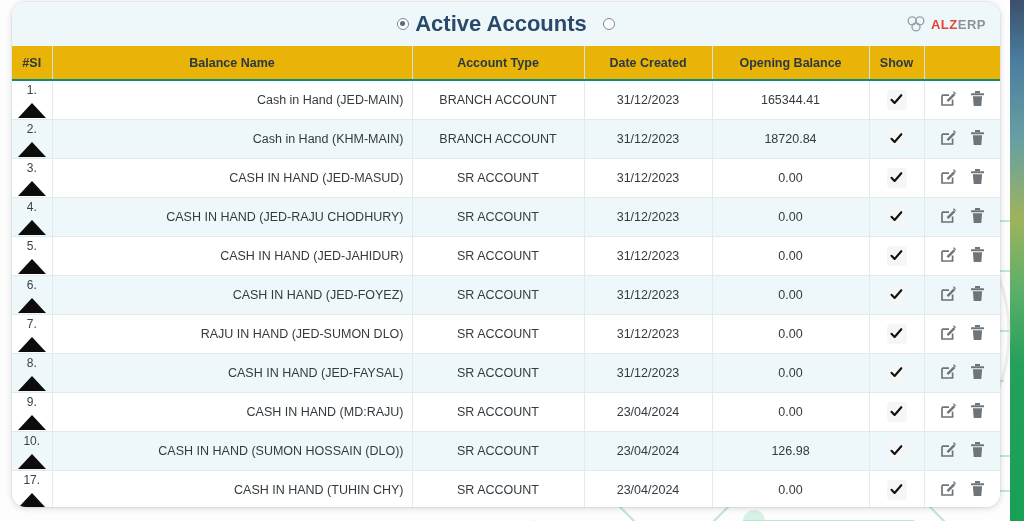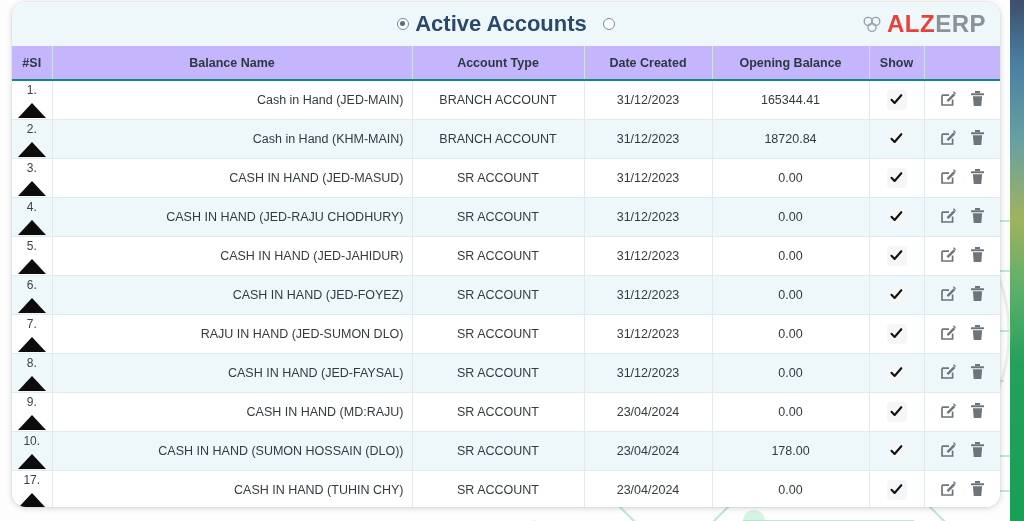--- a/index.html
+++ b/index.html
@@ -121,37 +121,37 @@
   #brand {
     position: absolute;
     right: 14px;
     top: 50%;
     transform: translateY(-50%);
     display: flex;
     align-items: center;
     gap: 5px;
   }
   #brand-text {
-    font-size: 24px;
+    font-size: 13px;
     font-weight: 700;
     letter-spacing: .5px;
     line-height: 1;
   }
   .brand-alz { color: #e8413a; }
   .brand-erp { color: #8d9299; }
 
   
   #accounts-table {
     width: 100%;
     border-collapse: collapse;
     table-layout: fixed;
     font-size: 12.5px;
   }
   #accounts-table thead th {
-    background: #c4b5fd;
+    background: #eab308;
     color: #2b3a42;
     font-size: 12.5px;
     font-weight: 700;
     height: 34px;
     padding: 0 6px;
     border-left: 1px solid #cfe3e6;
     border-bottom: 2px solid #0f8a7e;
     text-align: center;
     white-space: nowrap;
   }
@@ -618,21 +618,21 @@
             </span></td>
         </tr>
         <tr>
           <td class="cell-si">
             <span class="si-num">10.</span>
             <span class="si-tri"></span>
           </td>
           <td class="cell-name">CASH IN HAND (SUMON HOSSAIN (DLO))</td>
           <td class="cell-type">SR ACCOUNT</td>
           <td class="cell-date">23/04/2024</td>
-          <td class="cell-balance">178.00</td>
+          <td class="cell-balance">126.98</td>
           <td class="cell-show"><span class="check-box">
               <svg width="13" height="13" viewBox="0 0 13 13">
                 <path d="M1.5 6.8 L4.6 10 L11.3 2.2" fill="none" stroke="#111" stroke-width="2.1" stroke-linecap="round" stroke-linejoin="round"></path>
               </svg>
             </span></td>
           <td class="cell-actions"><span class="action-wrap">
               <span class="act-btn">
                 <svg width="17" height="17" viewBox="0 0 17 17">
                   <path d="M2 5.2 V15 H12.6 V9.4" fill="none" stroke="currentColor" stroke-width="1.7"></path>
                   <path d="M2 5.2 H9" fill="none" stroke="currentColor" stroke-width="1.7"></path>

